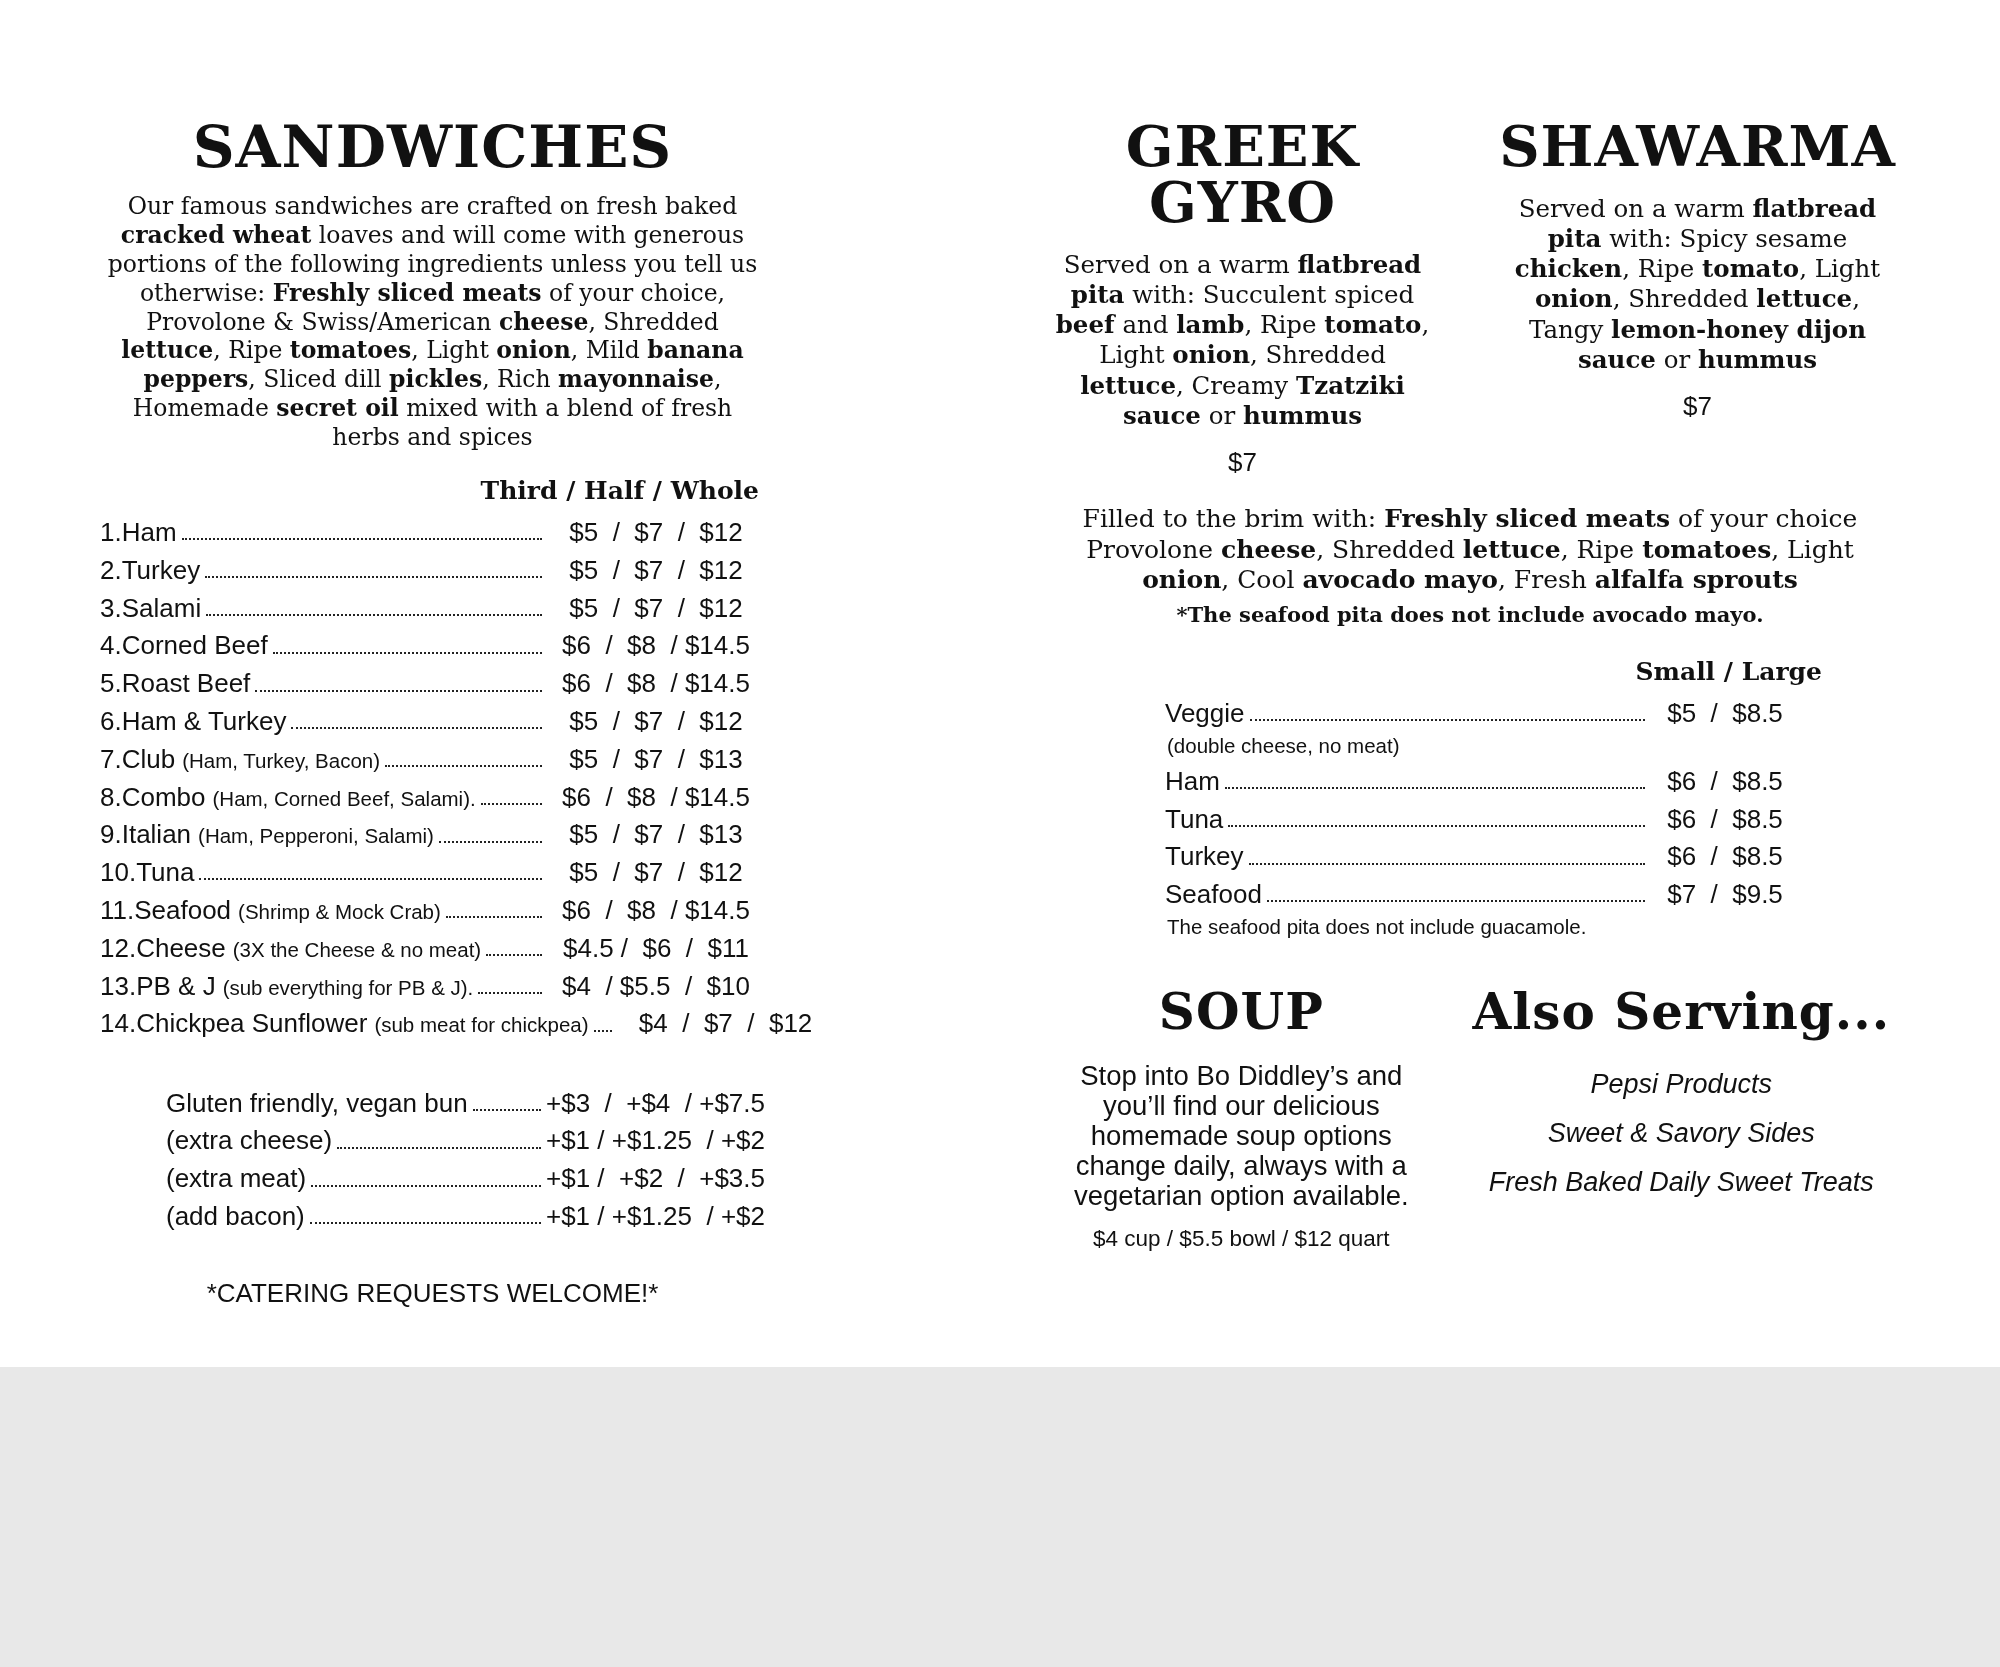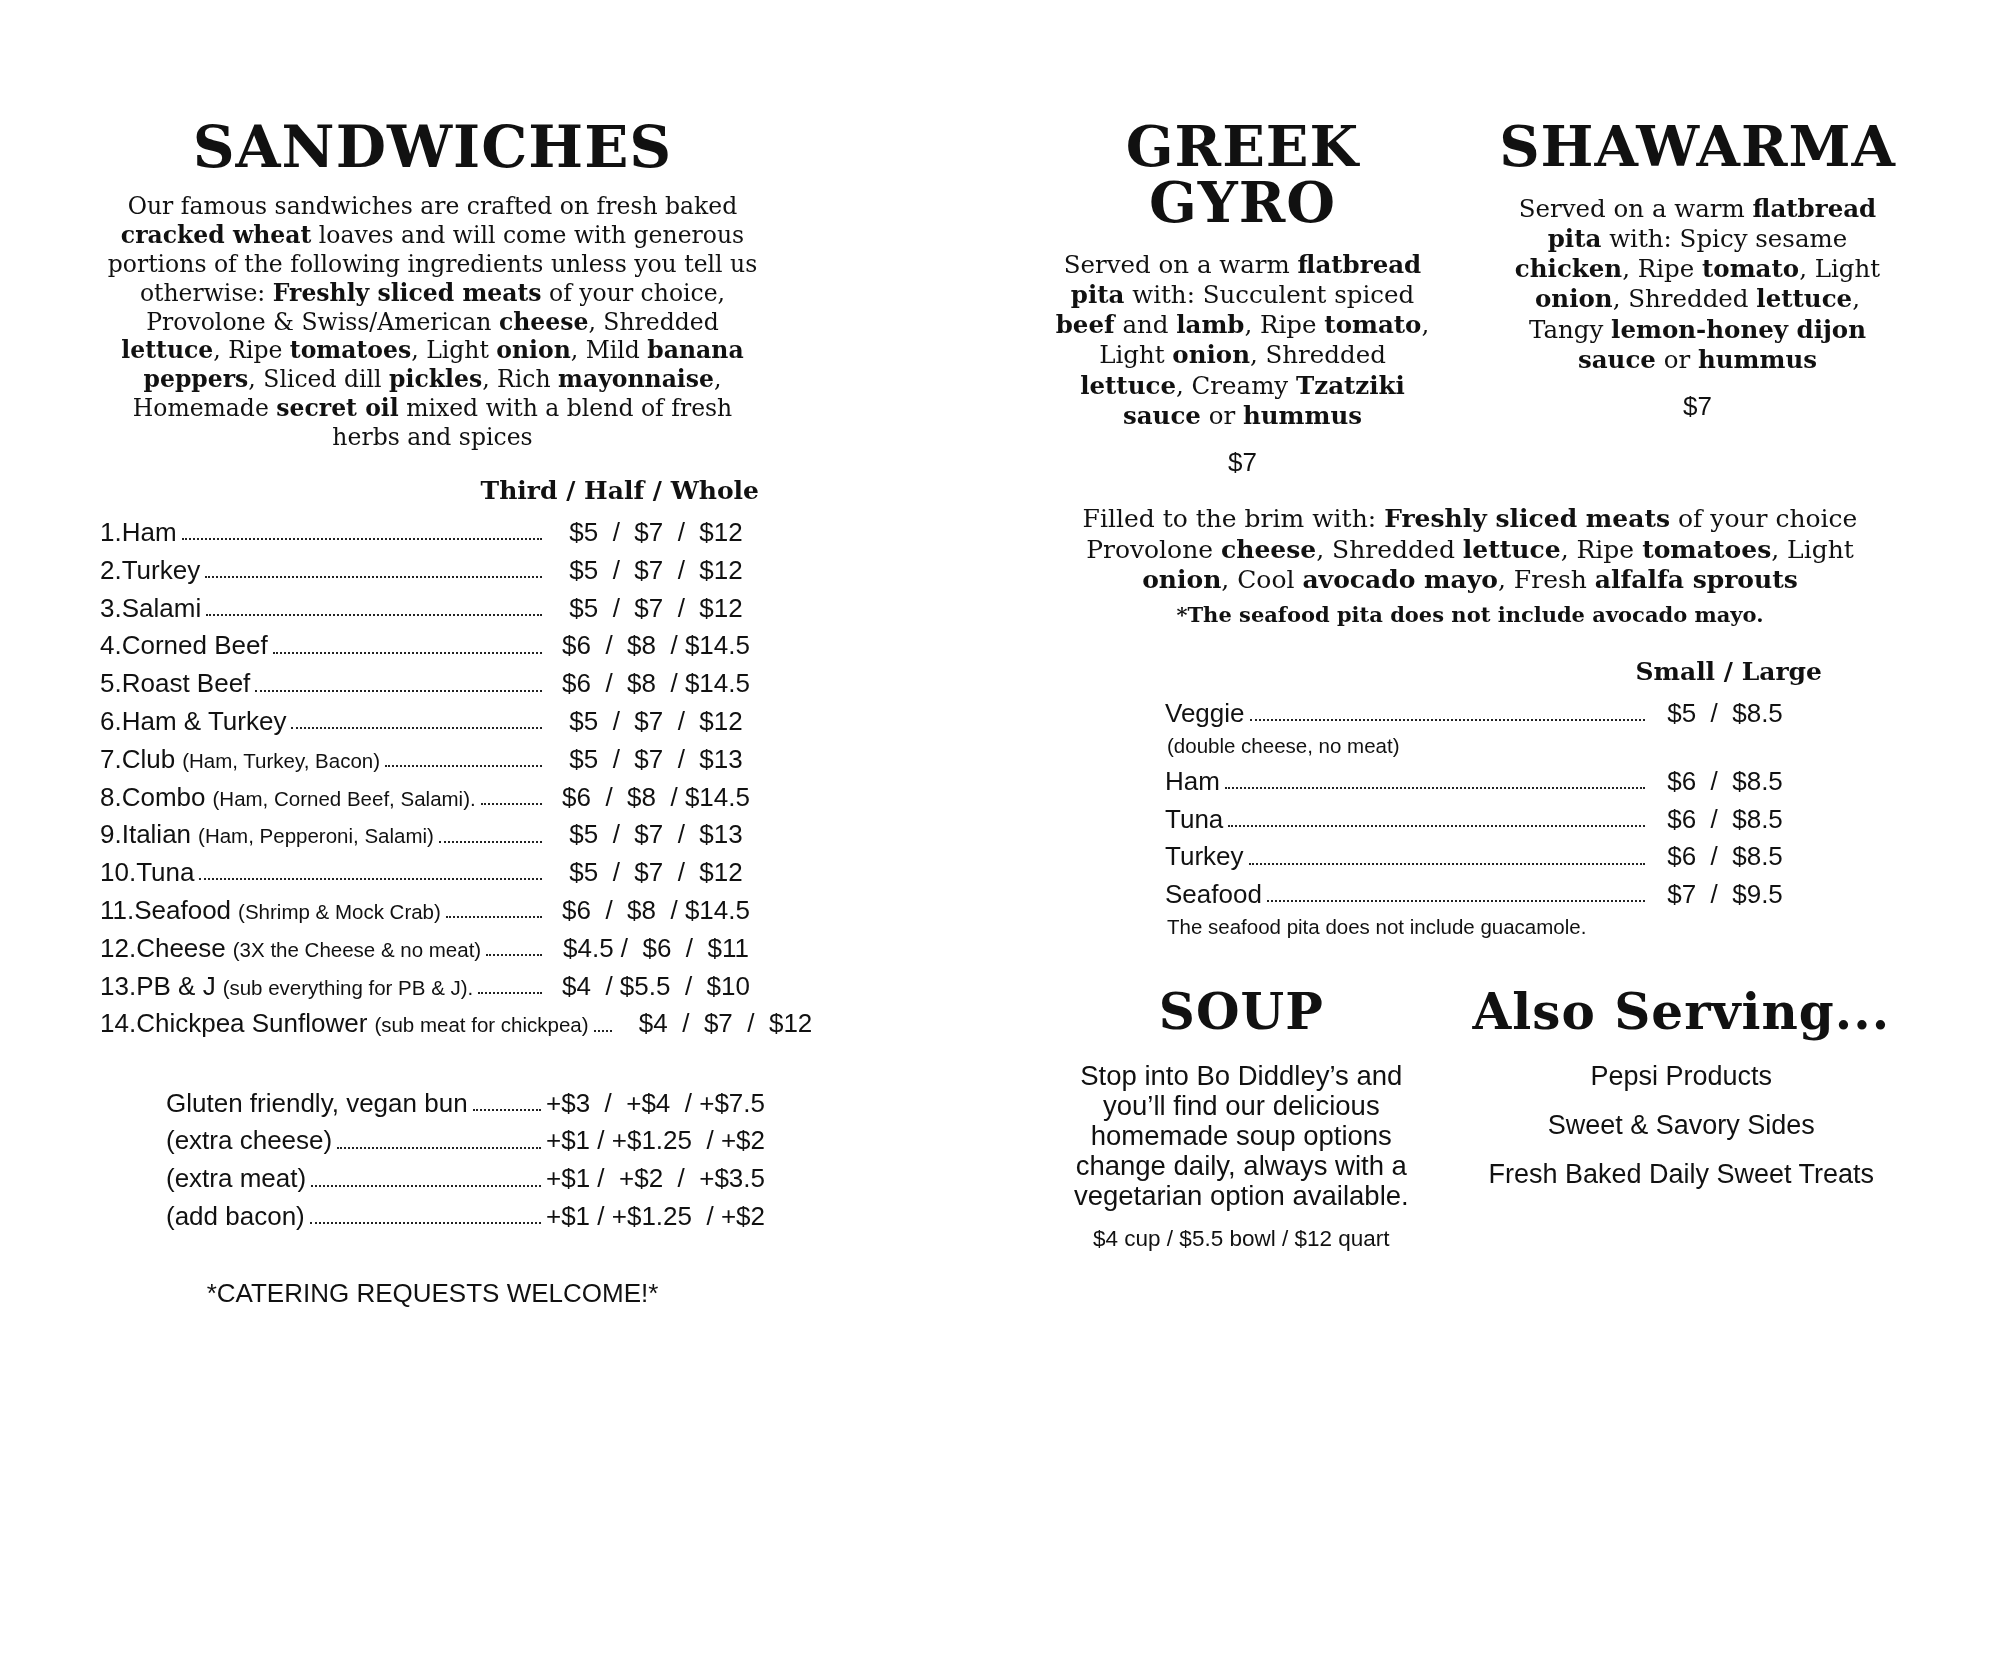--- a/index.html
+++ b/index.html
@@ -1,17 +1,17 @@
 <!DOCTYPE html>
 <html><head>
 <meta charset="utf-8">
 <style>
   html,body { margin:0; padding:0; background:#e8e8e8; }
   .page {
-    position:relative; width:2000px; height:1667px;
+    position:relative; width:2000px; height:1367px;
     background:#ffffff; color:#111;
     font-family:"Liberation Sans", sans-serif;
     overflow:hidden;
   }
   
   .sec-title {
     font-family:"DejaVu Serif", serif;
     font-weight:bold; text-align:center;
     font-size:58px; line-height:1; letter-spacing:1px;
     margin:0;
@@ -54,21 +54,21 @@
     font-size:21px; text-align:center; margin-top:6px;
   }
   .pitas-block .size-header { margin-top:30px; padding-right:88px; }
   .pita-list { margin:14px 110px 0 135px; }
   .pita-list .prices { min-width:150px; }
   .bottom-duo { margin-top:48px; }
   .soup-col .sec-title, .also-col .sec-title { font-size:50px; }
   .soup-text { margin:24px auto 15px auto; width:360px; font-size:27.5px; line-height:1.09; text-align:center; }
   .soup-price { text-align:center; font-size:22.5px; margin-top:5px; }
   .also-col { width:460px; }
-  .also-list { margin-top:24px; }
+  .also-list { margin-top:32px;font-style:italic; }
   .also-item { text-align:center; font-size:27px; margin-bottom:18px; }
 </style>
 </head>
 <body>
 
 <div class="page">
 
   <div class="col-sandwiches">
     <h1 class="sec-title">SANDWICHES</h1>
     <div class="serif-desc"><span>Our famous sandwiches are crafted on fresh baked </span><b>cracked wheat</b><span> loaves and will come with generous portions of the following ingredients unless you tell us otherwise: </span><b>Freshly sliced meats</b><span> of your choice, Provolone &amp; Swiss/American </span><b>cheese</b><span>, Shredded </span><b>lettuce</b><span>, Ripe </span><b>tomatoes</b><span>, Light </span><b>onion</b><span>, Mild </span><b>banana peppers</b><span>, Sliced dill </span><b>pickles</b><span>, Rich </span><b>mayonnaise</b><span>, Homemade </span><b>secret oil</b><span> mixed with a blend of fresh herbs and spices</span></div>

